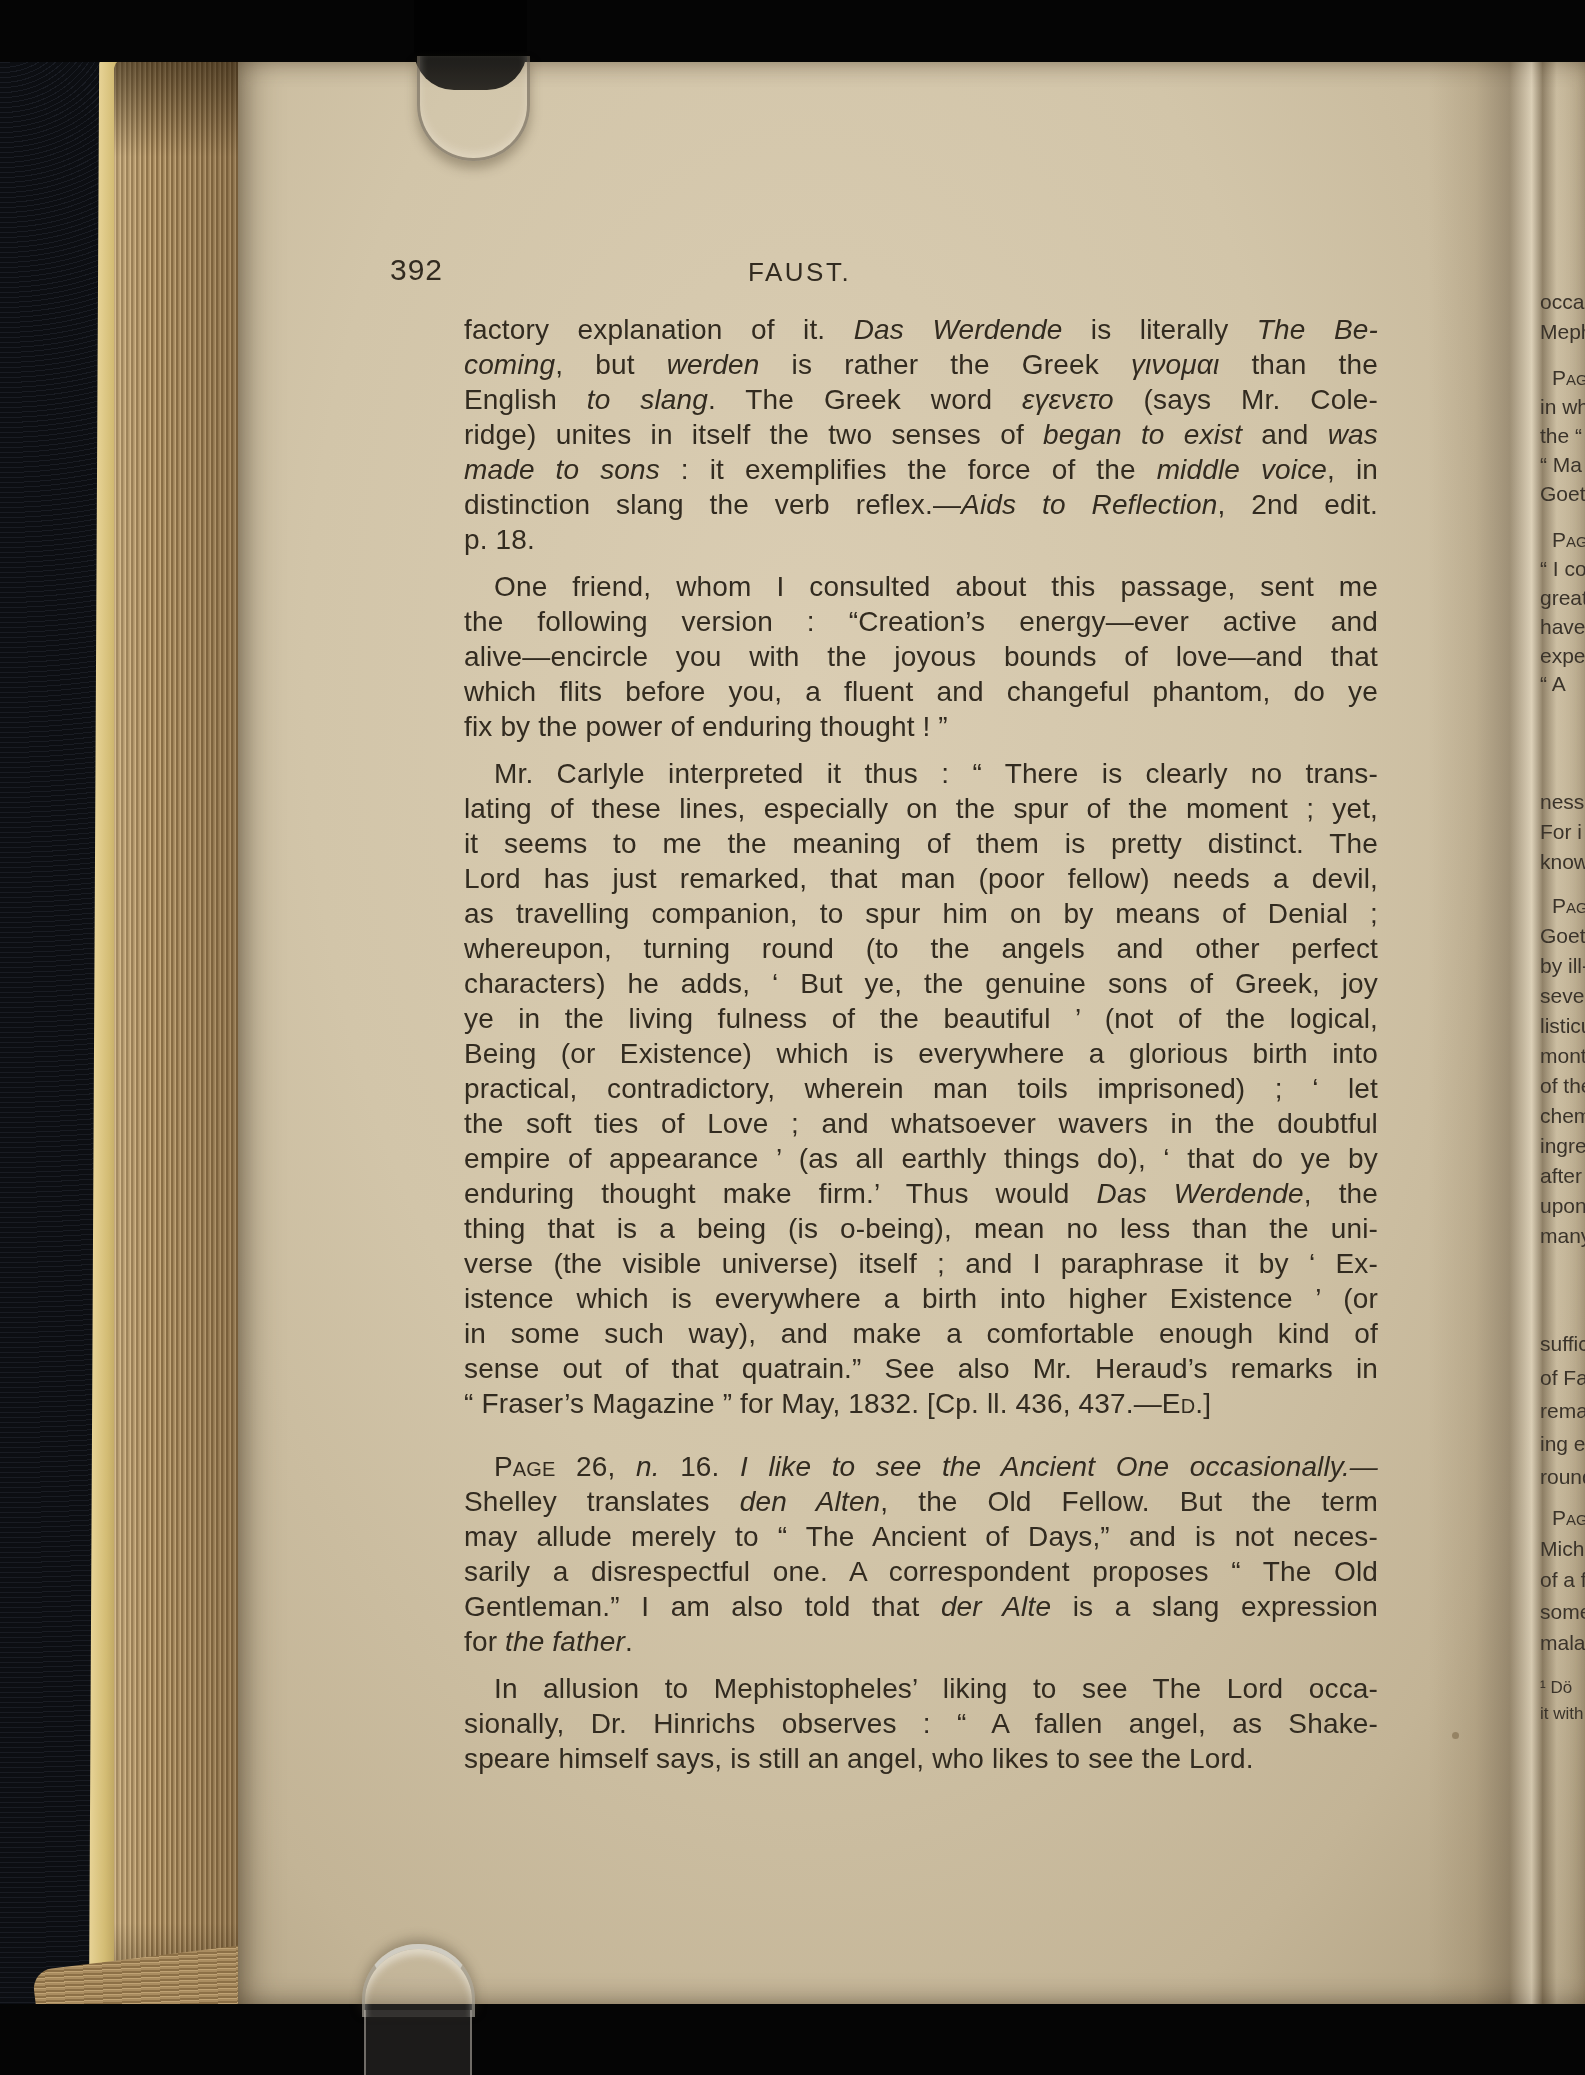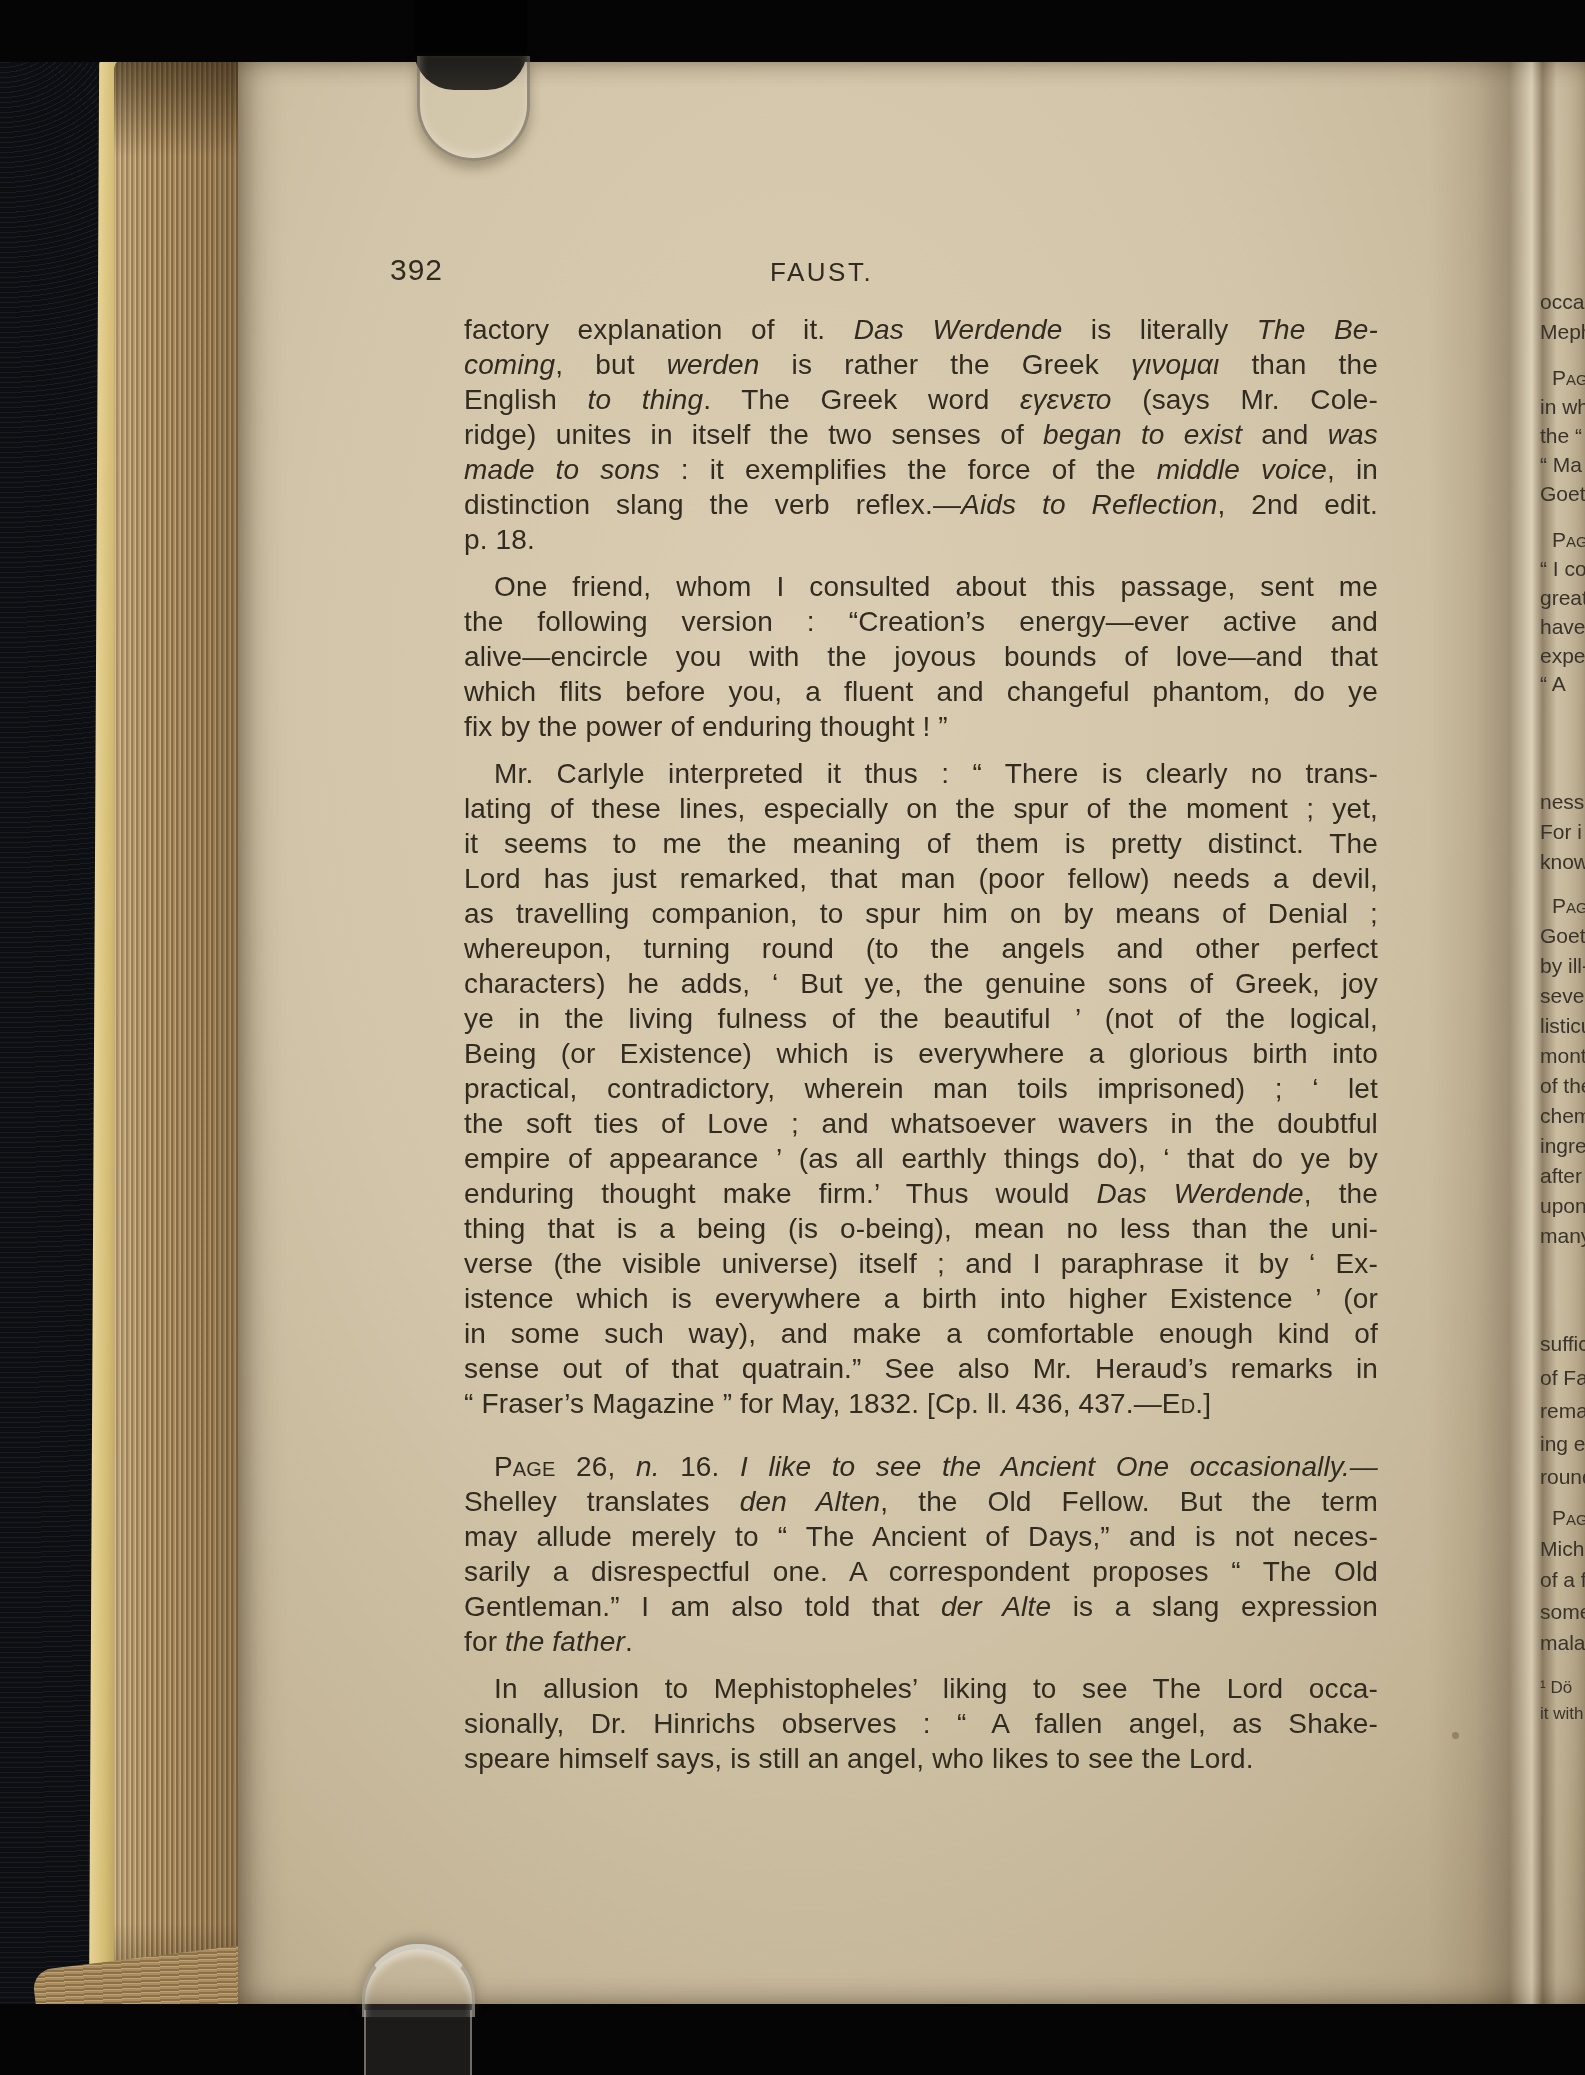--- a/index.html
+++ b/index.html
@@ -29,21 +29,21 @@
                inset 0 14px 22px -10px rgba(70,55,35,.45),
                inset 0 -16px 26px -12px rgba(70,55,35,.5);}
   .gutter{position:absolute;left:1428px;top:58px;width:157px;height:1950px;
     background:linear-gradient(90deg,rgba(0,0,0,0) 0%,rgba(110,90,60,.16) 30%,
       rgba(60,45,28,.30) 52%,rgba(248,240,222,.42) 66%,rgba(70,55,35,.42) 73%,
       rgba(228,218,196,.18) 82%,rgba(100,82,55,.10) 100%);}
 
   
   .ink{color:#322b20;}
   .page-number{position:absolute;left:390px;top:253px;font-size:30px;letter-spacing:1px;}
-  .running-header{position:absolute;left:770px;top:257px;font-size:26px;letter-spacing:2.5px;}
+  .running-header{position:absolute;left:748px;top:257px;font-size:26px;letter-spacing:2.5px;}
 
   #text-column{position:absolute;left:452px;top:300px;width:938px;
     font-size:28px;line-height:35px;letter-spacing:.15px;}
   .para{margin:12px;}
   .para.gap{margin-top:28px;}
   .line{text-align:justify;text-align-last:justify;white-space:normal;}
   .line.last{text-align-last:left;}
   .para.indent .line:first-child{text-indent:30px;}
   .it{font-style:italic;}
   .sc{font-variant:small-caps;}
@@ -90,21 +90,21 @@
   <div class="page"></div>
   <div class="gutter"></div>
 
   <div class="page-number ink">392</div>
   <div class="running-header ink">FAUST.</div>
 
   <div id="text-column" class="ink">
       <div class="para">
         <div class="line"><span>factory explanation of it.  </span><span class="it">Das Werdende</span><span> is literally </span><span class="it">The Be-</span></div>
         <div class="line"><span class="it">coming</span><span>, but </span><span class="it">werden</span><span> is rather the Greek </span><span class="it">γινομαι</span><span> than the</span></div>
-        <div class="line"><span>English </span><span class="it">to thing</span><span>.  The Greek word </span><span class="it">εγενετο</span><span> (says Mr. Cole-</span></div>
+        <div class="line"><span>English </span><span class="it">to slang</span><span>.  The Greek word </span><span class="it">εγενετο</span><span> (says Mr. Cole-</span></div>
         <div class="line"><span>ridge) unites in itself the two senses of </span><span class="it">began to exist</span><span> and </span><span class="it">was</span></div>
         <div class="line"><span class="it">made to sons</span><span> : it exemplifies the force of the </span><span class="it">middle voice</span><span>, in</span></div>
         <div class="line"><span>distinction slang the verb reflex.—</span><span class="it">Aids to Reflection</span><span>, 2nd edit.</span></div>
         <div class="line last"><span>p. 18.</span></div>
       </div>
       <div class="para indent">
         <div class="line"><span>One friend, whom I consulted about this passage, sent me</span></div>
         <div class="line"><span>the following version : “Creation’s energy—ever active and</span></div>
         <div class="line"><span>alive—encircle you with the joyous bounds of love—and that</span></div>
         <div class="line"><span>which flits before you, a fluent and changeful phantom, do ye</span></div>

